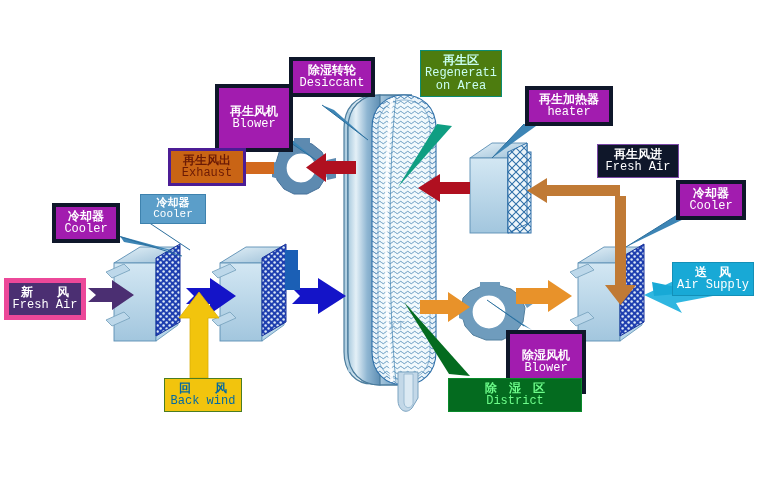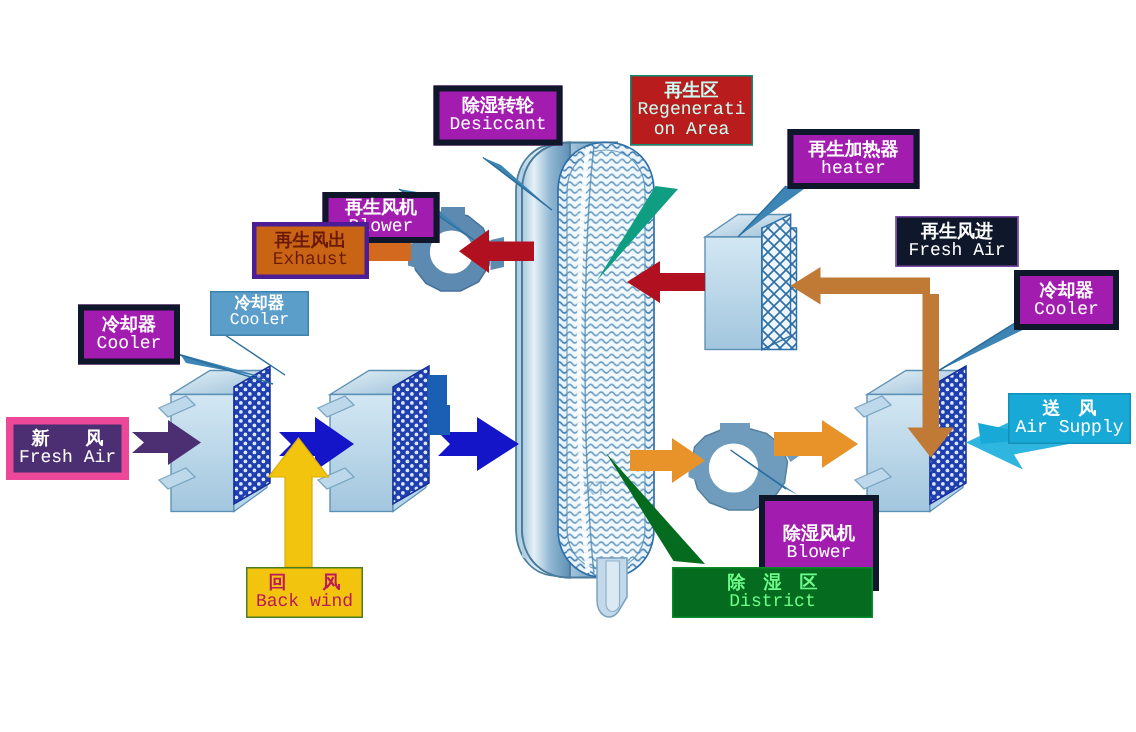--- a/index.html
+++ b/index.html
@@ -9,26 +9,26 @@
   #stage svg{position:absolute;left:0;top:0;}
 
   
   .lbl{position:absolute;box-sizing:border-box;text-align:center;
        line-height:1.08;white-space:nowrap;z-index:40;}
   .lbl .cn{display:block;font-weight:bold;}
   .lbl .en{display:block;font-family:"Liberation Mono","DejaVu Sans Mono",monospace;}
 
   .lbl-blue{background:#a21caf;border:4px solid #0f172a;color:#ffffff;}
   .lbl-blue2{background:#5b9ec9;border:1px solid #3e82ae;color:#ffffff;}
-  .lbl-teal{background:#b91c1c;border:1px solid #0b8c73;color:#c9fff2;}
+  .lbl-teal{background:#4d7c0f;border:1px solid #0b8c73;color:#c9fff2;}
   .lbl-green{background:#046b1f;border:1px solid #0a8a2b;color:#6dfc8a;}
   .lbl-purple{background:#4b2f72;border:5px solid #ec4899;color:#ffffff;}
   .lbl-purple2{background:#0f172a;border:1px solid #7b49a8;color:#ffffff;}
   .lbl-orange{background:#c96415;border:3px solid #4c1d95;color:#6b1a05;}
-  .lbl-yellow{background:#f2c40d;border:1px solid #4a7d22;color:#be185d;}
+  .lbl-yellow{background:#f2c40d;border:1px solid #4a7d22;color:#0369a1;}
   .lbl-cyan{background:#18a9d6;border:1px solid #1390b8;color:#ffffff;}
 
   
   #title{position:absolute;left:0;right:0;top:196px;z-index:90;
          text-align:center;font-weight:bold;font-size:42px;line-height:1.02;
          color:#ffffff;letter-spacing:1px;
          font-family:"Liberation Sans","DejaVu Sans",sans-serif;
          -webkit-text-stroke:3px #1b6fb5;
          paint-order:stroke fill;
          text-shadow:
@@ -262,21 +262,21 @@
 
       <path d="M652,282 L700,292 L654,296 Z" fill="#18a9d6"></path>
     </g>
   </svg>
 
   <div class="lbl lbl-blue" style="left:289px;top:57px;width:86px;padding:3px 2px;font-size:12px;">
     <span class="cn">除湿转轮</span>
     <span class="en">Desiccant</span>
   </div>
 
-  <div class="lbl lbl-blue" style="left:215px;top:84px;width:78px;padding:0 2px;font-size:12px;margin-top:44px;">
+  <div class="lbl lbl-blue" style="left:215px;top:84px;width:78px;padding:17px 2px;font-size:12px;">
     <span class="cn">再生风机</span>
     <span class="en">Blower</span>
   </div>
 
   <div class="lbl lbl-teal" style="left:420px;top:50px;width:82px;padding:3px 2px;font-size:12px;">
     <span class="cn">再生区</span>
     <span class="en">Regenerati</span>
     <span class="en">on Area</span>
   </div>
 

